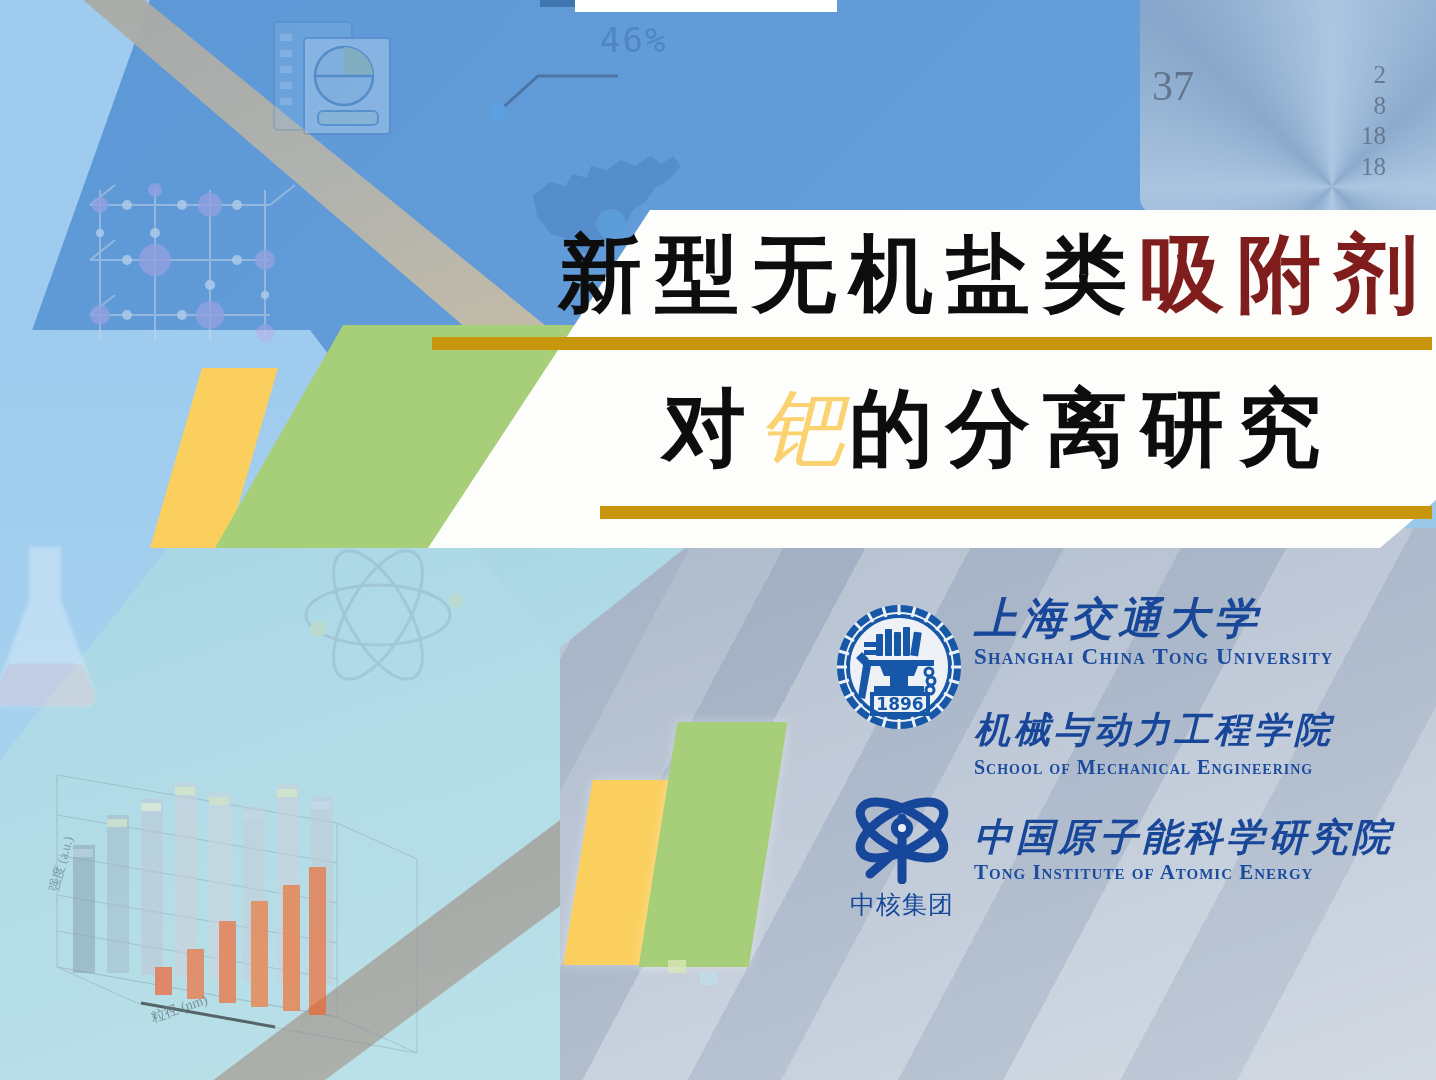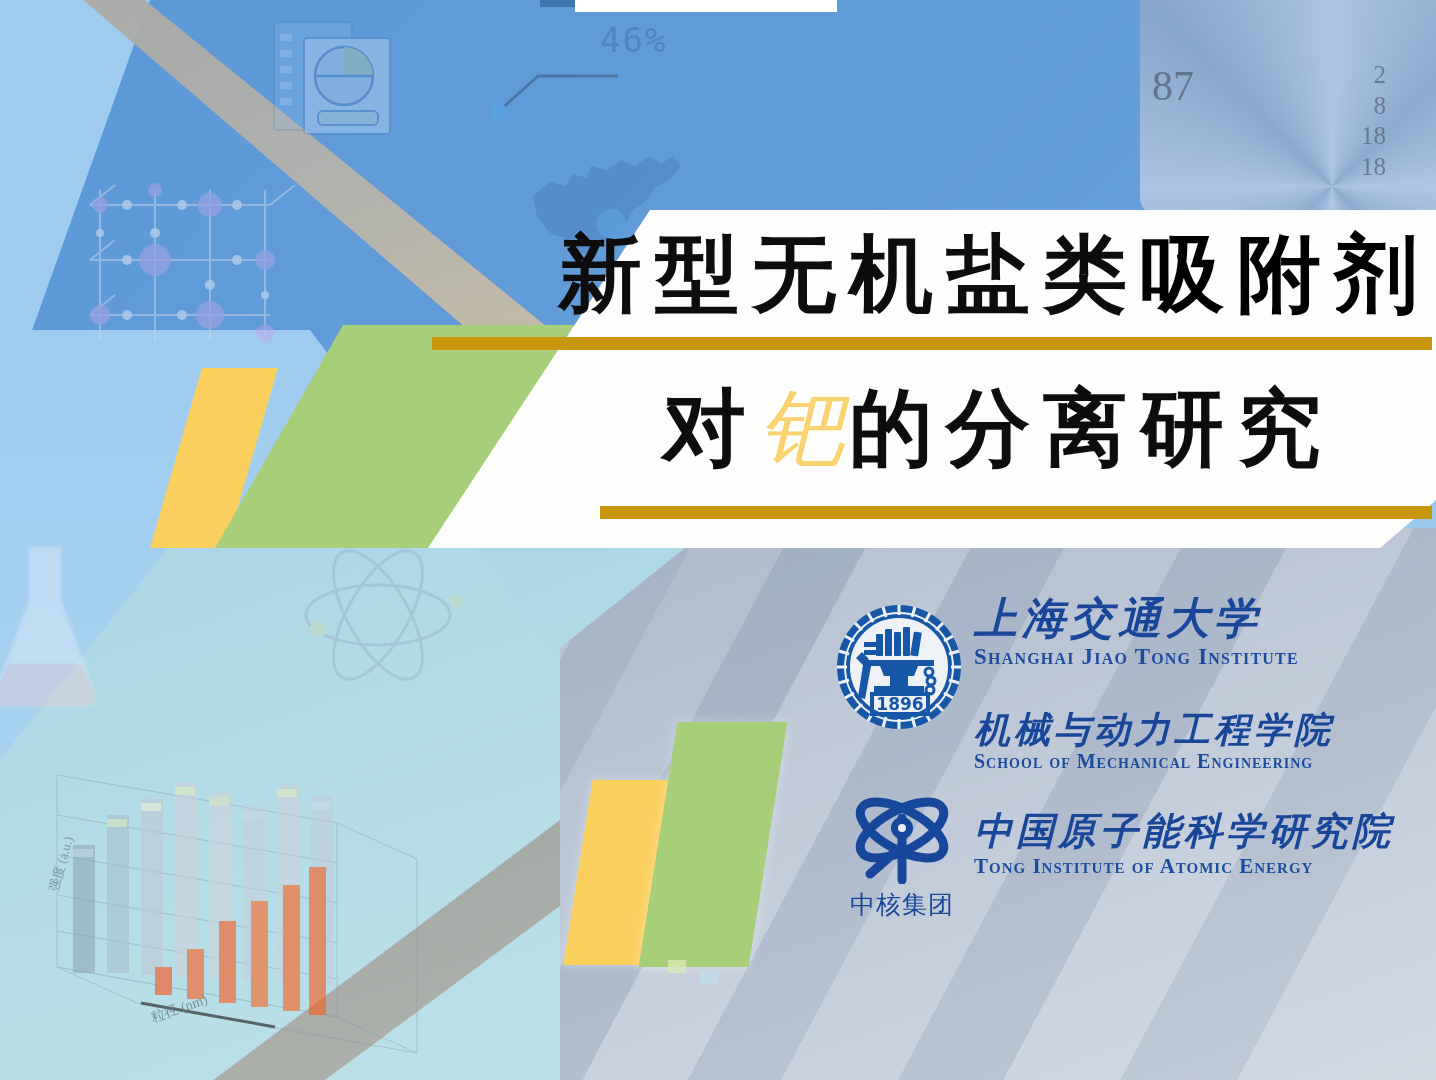--- a/index.html
+++ b/index.html
@@ -119,21 +119,21 @@
   .banner{position:absolute;left:428px;top:210px;width:1008px;height:338px;
     background:#fdfdfb;
     clip-path:polygon(222px 0, 1008px 0, 1008px 290px, 952px 338px, 0 338px);
     box-shadow:0 2px 14px rgba(40,60,90,.12);}
 
   .title-wrap{position:absolute;left:428px;top:210px;width:1008px;height:338px;}
   .title-line{position:absolute;white-space:nowrap;}
   .t1{left:130px;top:22px;font-size:84px;letter-spacing:13px;line-height:1;}
   .t2{left:234px;top:176px;font-size:84px;letter-spacing:13px;line-height:1;text-align:center;}
   .t-black{color:#0d0d0d;font-weight:700;font-family:"DejaVu Sans","Liberation Sans",sans-serif;}
-  .t-green{color:#000000;font-weight:700;font-family:"DejaVu Sans","Liberation Sans",sans-serif;}
+  .t-green{color:#7f1d1d;font-weight:700;font-family:"DejaVu Sans","Liberation Sans",sans-serif;}
   .t-yellow{color:#FBD270;font-weight:400;font-style:italic;
     font-family:"DejaVu Serif","Liberation Serif",serif;letter-spacing:6px;}
 
   .rule{position:absolute;height:13px;background:#C8960C;}
   .rule1{left:432px;top:337px;width:1000px;}
   .rule2{left:600px;top:506px;width:832px;}
 
   
   .logos{position:absolute;left:824px;top:596px;width:600px;height:340px;}
   .logo-row{position:absolute;}
@@ -142,21 +142,21 @@
   .txt-col{position:absolute;left:150px;top:0;width:450px;}
 
   .cn-name{font-family:"DejaVu Serif","Liberation Serif",serif;
     color:#18479a;font-weight:700;font-style:italic;letter-spacing:5px;}
   .cn-1{font-size:43px;line-height:1.06;}
   .cn-2{font-size:36px;line-height:1.06;letter-spacing:4px;}
   .cn-3{font-size:38px;line-height:1.06;letter-spacing:4px;}
   .en-name{font-family:"Liberation Serif","DejaVu Serif",serif;color:#1c4c9e;
     font-weight:700;font-variant:small-caps;}
   .en-1{font-size:23px;letter-spacing:1.2px;margin-top:2px;}
-  .en-2{font-size:20px;letter-spacing:1px;margin-top:2px;}
+  .en-2{font-size:20px;letter-spacing:1px;margin-top:8px;}
   .en-3{font-size:21px;letter-spacing:1px;margin-top:3px;}
   .gap-a{height:40px;}
   .gap-b{height:38px;}
   .cnnc-label{font-family:"DejaVu Sans","Liberation Sans",sans-serif;
     font-size:25px;font-weight:400;color:#17479b;letter-spacing:1px;text-align:center;}
 </style>
 </head>
 <body>
 
 <div class="slide">
@@ -171,21 +171,21 @@
   <div class="bg-steel-right"></div>
 
   <svg class="chinamap" viewBox="0 0 250 150">
     <path d="M42 86 L38 66 L55 52 L70 56 L78 44 L92 48 L96 36 L112 40 L126 30 L140 36
              L155 26 L166 34 L178 26 L186 36 L176 48 L160 58 L150 72 L138 80 L130 96
              L118 106 L104 112 L92 124 L80 120 L70 108 L56 104 Z" fill="#2f5ca0"></path>
     <circle cx="116" cy="94" r="15" fill="#49a8e3" opacity=".85"></circle>
   </svg>
 
   <div class="bg-pd-tile"></div>
-  <div class="pd-num">87</div>
+  <div class="pd-num">37</div>
   <div class="pd-shells" style="white-space:pre-line">2
 8
 18
 18</div>
 
   <div class="callout">
     <span class="pct">46%</span>
     <svg width="130" height="60" viewBox="0 0 130 60">
       <path d="M8 50 L48 14 L128 14" stroke="#33496b" stroke-width="3" fill="none"></path>
       <circle cx="8" cy="50" r="9" fill="#56a9e8"></circle>
@@ -392,21 +392,21 @@
           <path d="M66 58 L34 86"></path>
         </g>
         <circle cx="66" cy="40" r="11" fill="#17479b"></circle>
         <circle cx="66" cy="40" r="4" fill="#e9eff6"></circle>
       </svg>
       <div class="cnnc-label">中核集团</div>
     </div>
 
     <div class="txt-col">
       <div class="cn-name cn-1">上海交通大学</div>
-      <div class="en-name en-1">Shanghai Jiao Tong Institute</div>
+      <div class="en-name en-1">Shanghai China Tong University</div>
       <div class="gap-a"></div>
       <div class="cn-name cn-2">机械与动力工程学院</div>
       <div class="en-name en-2">School of Mechanical Engineering</div>
       <div class="gap-b"></div>
       <div class="cn-name cn-3">中国原子能科学研究院</div>
       <div class="en-name en-3">Tong Institute of Atomic Energy</div>
     </div>
   </div>
 
 </div>

